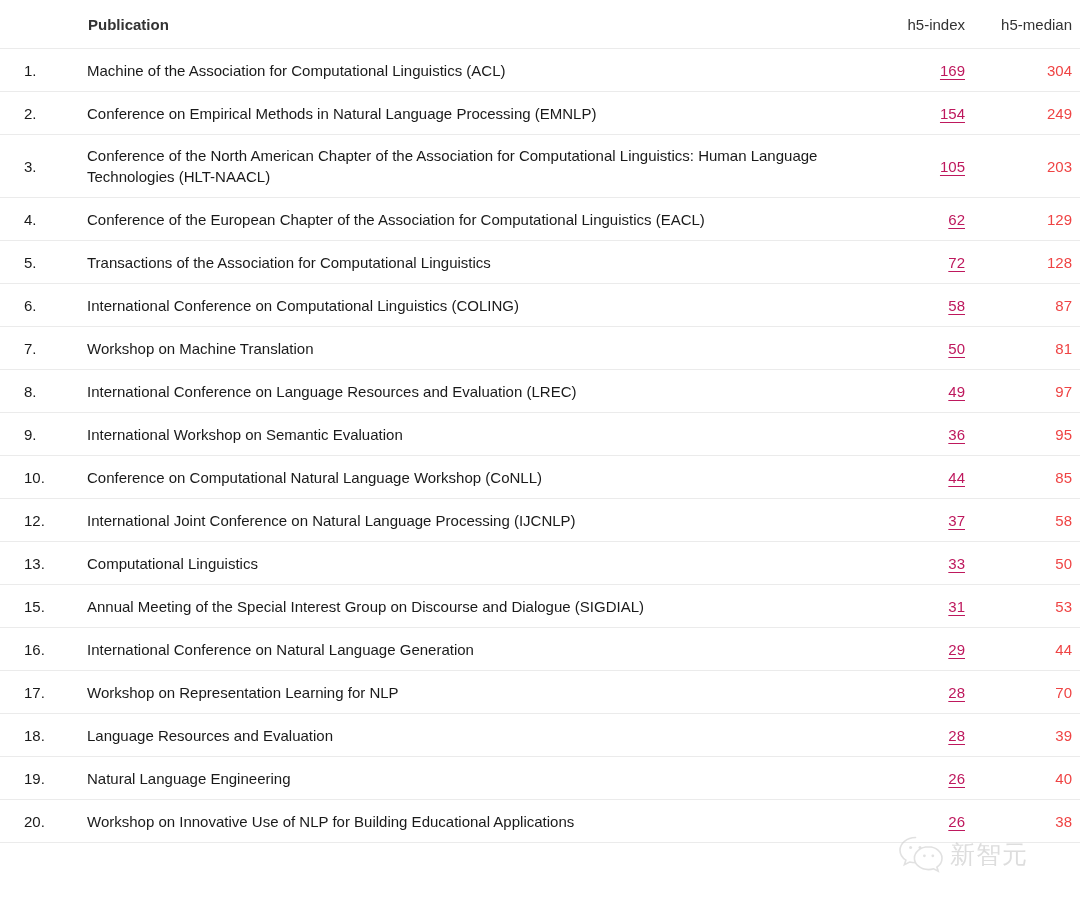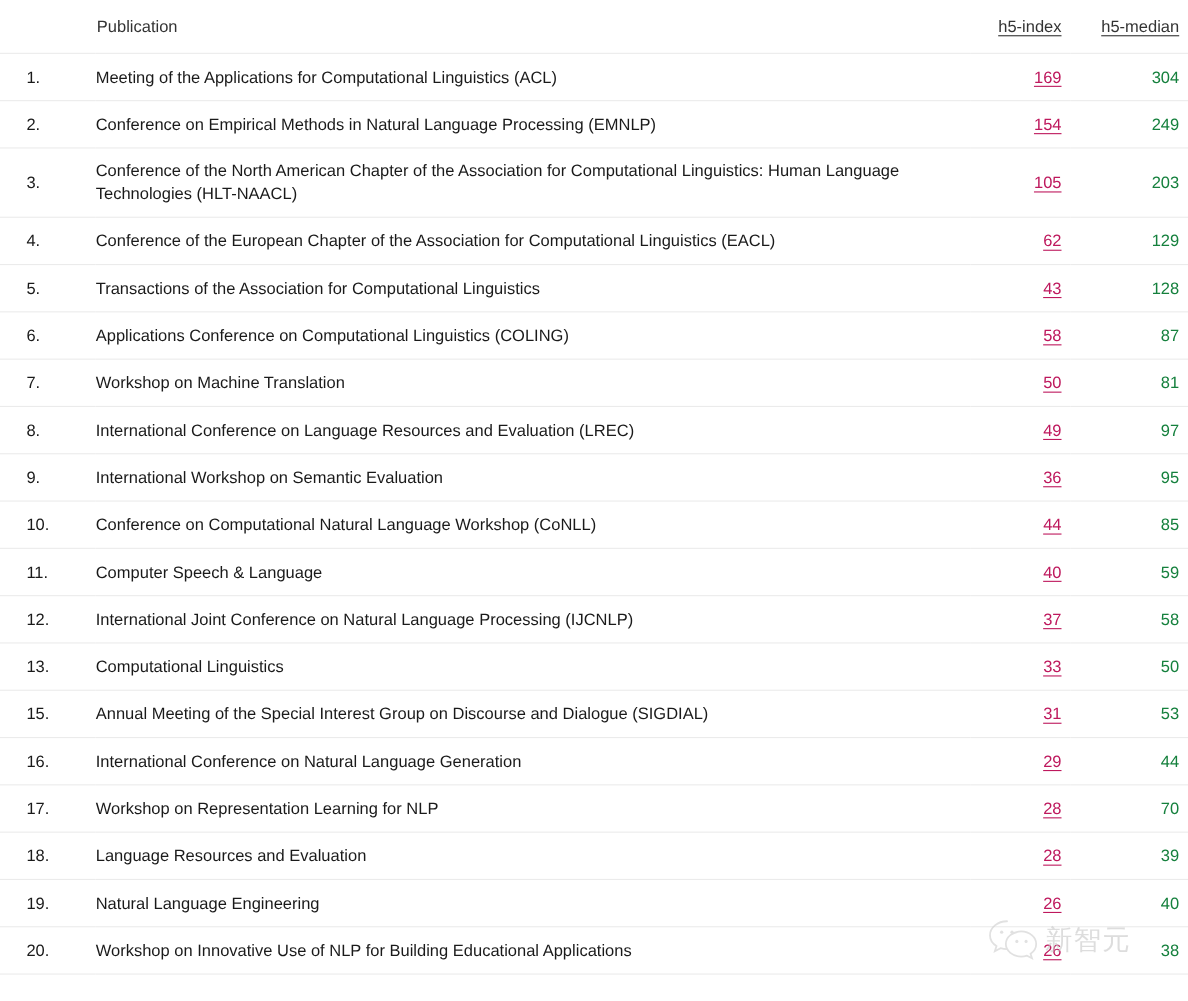--- a/index.html
+++ b/index.html
@@ -37,30 +37,30 @@
     vertical-align: middle;
     height: 48px;
     background: #ffffff;
     border-bottom: 1px solid #ebebeb;
   }
   th.th-rank { padding: 0; }
   th.th-title {
     text-align: left;
     padding-left: 1px;
     color: #333333;
+    font-weight: bold;
   }
   th.th-num {
     text-align: right;
     padding-right: 8px;
   }
   th.th-median { padding-right: 8px; text-align: right; }
 
   .hdr-link {
     color: #333333;
-    text-decoration: underline;
     text-underline-offset: 3px;
     font-size: 15px;
     cursor: pointer;
   }
 
   
   tbody tr {
     border-bottom: 1px solid #ebebeb;
   }
   tbody td {
@@ -82,21 +82,21 @@
     padding-right: 14px;
     color: #1a1a1a;
   }
   td.idx {
     text-align: right;
     padding-right: 8px;
   }
   td.med {
     text-align: right;
     padding-right: 8px;
-    color: #15803d;
+    color: #ef4444;
   }
   .idx-link {
     color: #be185d;
     text-decoration: underline;
     text-underline-offset: 3px;
     cursor: pointer;
   }
   tr.tall td { height: 62px; }
 
   
@@ -136,21 +136,21 @@
     <tr>
       <th class="th-rank"></th>
       <th class="th-title">Publication</th>
       <th class="th-num"><span class="hdr-link">h5-index</span></th>
       <th class="th-num th-median"><span class="hdr-link">h5-median</span></th>
     </tr>
   </thead>
   <tbody id="table-body">
       <tr>
         <td class="rank">1.</td>
-        <td class="title">Meeting of the Applications for Computational Linguistics (ACL)</td>
+        <td class="title">Machine of the Association for Computational Linguistics (ACL)</td>
         <td class="idx"><span class="idx-link">169</span></td>
         <td class="med">304</td>
       </tr>
       <tr>
         <td class="rank">2.</td>
         <td class="title">Conference on Empirical Methods in Natural Language Processing (EMNLP)</td>
         <td class="idx"><span class="idx-link">154</span></td>
         <td class="med">249</td>
       </tr>
       <tr class="tall">
@@ -161,26 +161,26 @@
       </tr>
       <tr>
         <td class="rank">4.</td>
         <td class="title">Conference of the European Chapter of the Association for Computational Linguistics (EACL)</td>
         <td class="idx"><span class="idx-link">62</span></td>
         <td class="med">129</td>
       </tr>
       <tr>
         <td class="rank">5.</td>
         <td class="title">Transactions of the Association for Computational Linguistics</td>
-        <td class="idx"><span class="idx-link">43</span></td>
+        <td class="idx"><span class="idx-link">72</span></td>
         <td class="med">128</td>
       </tr>
       <tr>
         <td class="rank">6.</td>
-        <td class="title">Applications Conference on Computational Linguistics (COLING)</td>
+        <td class="title">International Conference on Computational Linguistics (COLING)</td>
         <td class="idx"><span class="idx-link">58</span></td>
         <td class="med">87</td>
       </tr>
       <tr>
         <td class="rank">7.</td>
         <td class="title">Workshop on Machine Translation</td>
         <td class="idx"><span class="idx-link">50</span></td>
         <td class="med">81</td>
       </tr>
       <tr>
@@ -193,26 +193,20 @@
         <td class="rank">9.</td>
         <td class="title">International Workshop on Semantic Evaluation</td>
         <td class="idx"><span class="idx-link">36</span></td>
         <td class="med">95</td>
       </tr>
       <tr>
         <td class="rank">10.</td>
         <td class="title">Conference on Computational Natural Language Workshop (CoNLL)</td>
         <td class="idx"><span class="idx-link">44</span></td>
         <td class="med">85</td>
-      </tr>
-      <tr>
-        <td class="rank">11.</td>
-        <td class="title">Computer Speech &amp; Language</td>
-        <td class="idx"><span class="idx-link">40</span></td>
-        <td class="med">59</td>
       </tr>
       <tr>
         <td class="rank">12.</td>
         <td class="title">International Joint Conference on Natural Language Processing (IJCNLP)</td>
         <td class="idx"><span class="idx-link">37</span></td>
         <td class="med">58</td>
       </tr>
       <tr>
         <td class="rank">13.</td>
         <td class="title">Computational Linguistics</td>

